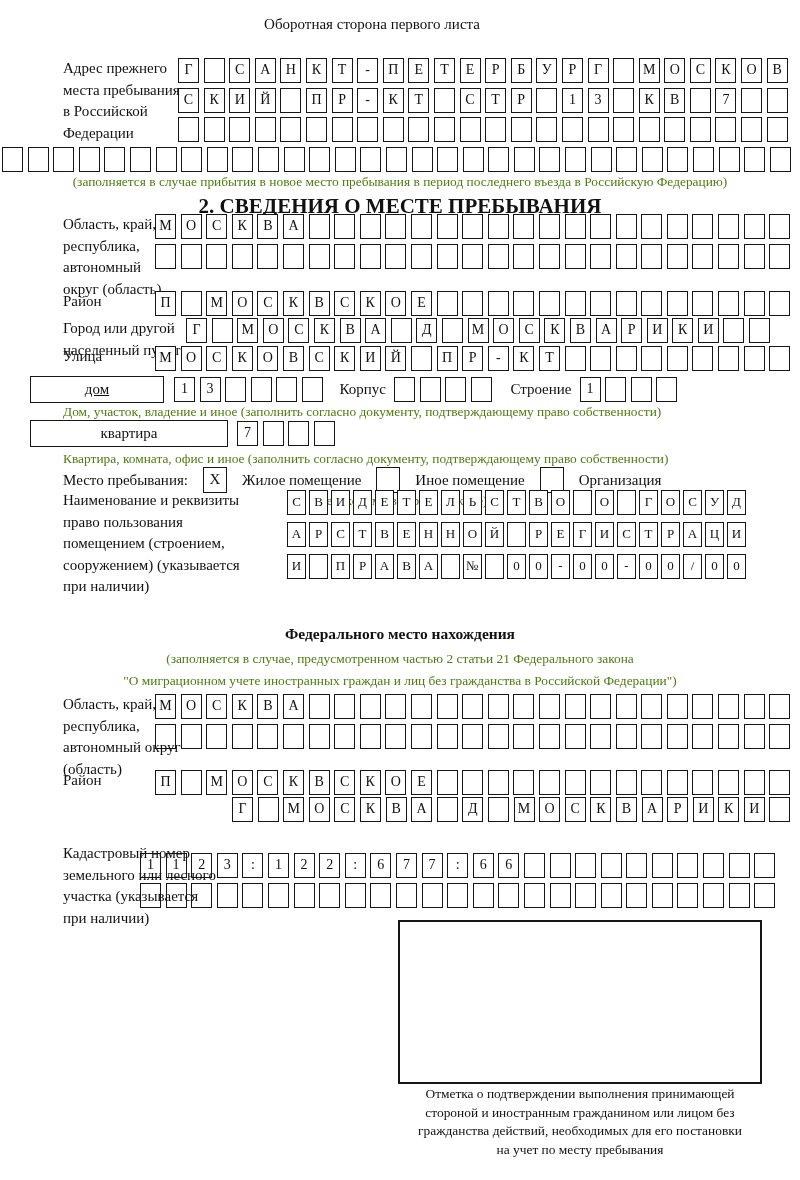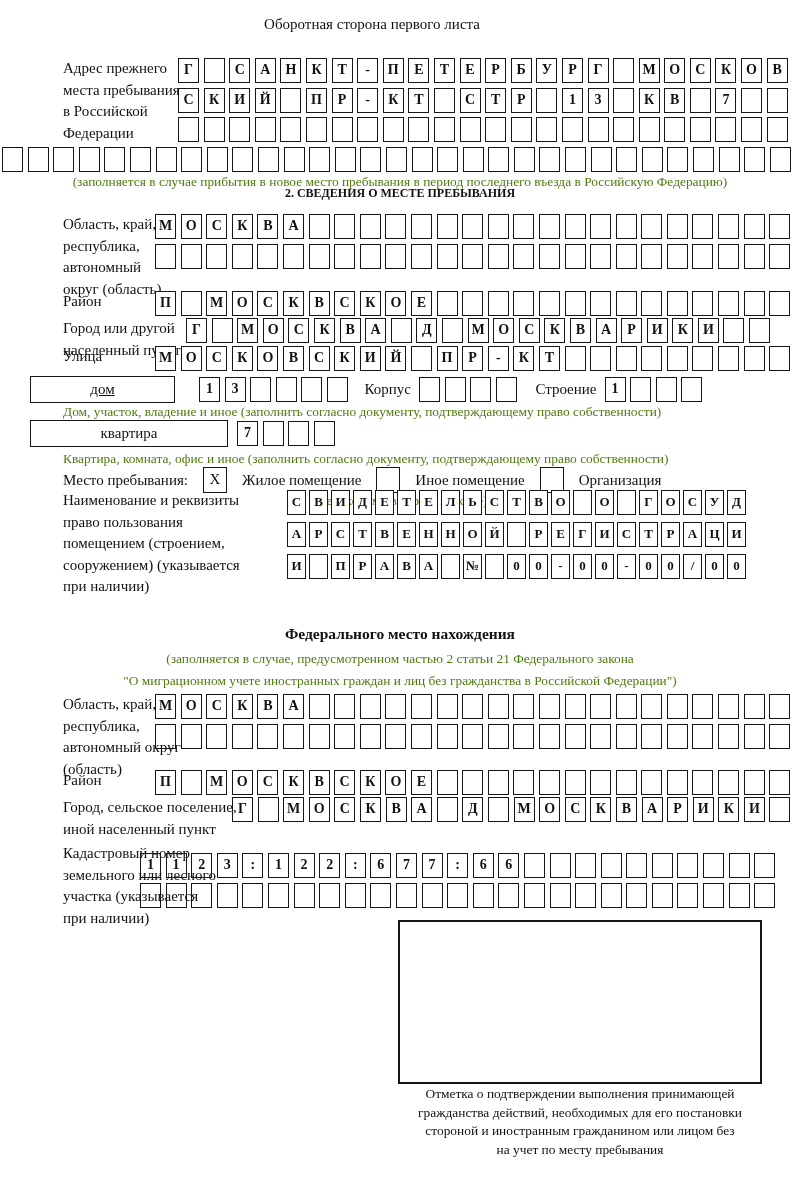--- a/index.html
+++ b/index.html
@@ -1,38 +1,38 @@
 <!DOCTYPE html>
 <html><head>
 <meta charset="utf-8">
 <style>
   html,body{margin:0;padding:0;background:#fff;}
   body{width:800px;height:1180px;position:relative;overflow:hidden;
        font-family:"Liberation Serif","DejaVu Serif",serif;color:#111;font-size:15px;}
   .abs{position:absolute;left:0;width:800px;}
   .flabel{position:absolute;left:63px;top:0;line-height:21.5px;white-space:nowrap;}
   .boxes{white-space:nowrap;}
-  .boxrow{white-space:nowrap;height:25px;margin-bottom:4.6px;font-weight:bold;}
+  .boxrow{white-space:nowrap;height:25px;margin-bottom:4.6px;}
   .cell{display:inline-block;box-sizing:border-box;width:21px;height:25px;border:1.7px solid #161616;
         margin-right:4.6px;text-align:center;font-size:14px;line-height:21px;vertical-align:top;background:#fff;}
   .smrow .cell{width:19px;height:25px;margin-right:3px;font-size:13px;}
   .note{font-size:13.4px;color:#4d7c0f;}
   .center{text-align:center;}
   .bold{font-weight:bold;}
   .typebox{display:inline-flex;align-items:center;justify-content:center;box-sizing:border-box;
            height:27px;border:1.8px solid #161616;font-size:15px;}
   .cbox{display:inline-block;box-sizing:border-box;width:24px;height:26px;border:1.8px solid #161616;
         text-align:center;font-size:15px;line-height:22px;background:#fff;}
   .flexrow{display:flex;align-items:center;}
   #header{top:16px;text-align:center;padding-right:56px;box-sizing:border-box;}
   #prev{top:58px;}
   #prev .boxes{margin-left:178px;}
   #prevfull{top:147px;padding-left:2px;}
   #prevnote{top:174px;}
-  #title2{top:186px;font-size:12px;}
+  #title2{top:194px;font-size:21px;}
   #f-oblast{top:214px;} #f-oblast .boxes{margin-left:155px;}
   #f-rayon{top:291px;} #f-rayon .boxes{margin-left:155px;}
   #f-gorod{top:318px;} #f-gorod .boxes{margin-left:186px;}
   #f-ulitsa{top:346px;} #f-ulitsa .boxes{margin-left:155px;}
   #r-house{top:375px;padding-left:30px;}
   #housenote{top:404px;padding-left:63px;}
   #r-apt{top:419px;padding-left:30px;}
   #aptnote{top:451px;padding-left:63px;}
   #r-stay{top:467px;padding-left:63px;gap:15px;}
   #staynote{top:493px;}
@@ -96,21 +96,21 @@
     </div>
   <div class="boxes boxrow"><span class="cell">Г</span><span class="cell"></span><span class="cell">М</span><span class="cell">О</span><span class="cell">С</span><span class="cell">К</span><span class="cell">В</span><span class="cell">А</span><span class="cell"></span><span class="cell">Д</span><span class="cell"></span><span class="cell">М</span><span class="cell">О</span><span class="cell">С</span><span class="cell">К</span><span class="cell">В</span><span class="cell">А</span><span class="cell">Р</span><span class="cell">И</span><span class="cell">К</span><span class="cell">И</span><span class="cell"></span><span class="cell"></span></div>
 </div>
 
 <div id="f-ulitsa" class="abs">
   <div class="flabel">Улица</div>
   <div class="boxes boxrow"><span class="cell">М</span><span class="cell">О</span><span class="cell">С</span><span class="cell">К</span><span class="cell">О</span><span class="cell">В</span><span class="cell">С</span><span class="cell">К</span><span class="cell">И</span><span class="cell">Й</span><span class="cell"></span><span class="cell">П</span><span class="cell">Р</span><span class="cell">-</span><span class="cell">К</span><span class="cell">Т</span><span class="cell"></span><span class="cell"></span><span class="cell"></span><span class="cell"></span><span class="cell"></span><span class="cell"></span><span class="cell"></span><span class="cell"></span><span class="cell"></span></div>
 </div>
 
 <div id="r-house" class="abs flexrow h28">
-  <span class="typebox" style="width:145px;margin-right:24px;text-decoration:underline;">дом</span>
+  <span class="typebox" style="width:134px;margin-right:10px;text-decoration:underline;">дом</span>
   <span class="boxrow" style="margin-bottom:0;"><span class="cell">1</span><span class="cell">3</span><span class="cell"></span><span class="cell"></span><span class="cell"></span><span class="cell"></span></span>
   <span style="margin:0 8px 0 12px;">Корпус</span>
   <span class="boxrow" style="margin-bottom:0;"><span class="cell"></span><span class="cell"></span><span class="cell"></span><span class="cell"></span></span>
   <span style="margin:0 8px 0 14px;">Строение</span>
   <span class="boxrow" style="margin-bottom:0;"><span class="cell">1</span><span class="cell"></span><span class="cell"></span><span class="cell"></span></span>
 </div>
 <div id="housenote" class="abs note">Дом, участок, владение и иное (заполнить согласно документу, подтверждающему право собственности)</div>
 
 <div id="r-apt" class="abs flexrow h28">
   <span class="typebox" style="width:198px;margin-right:9px;">квартира</span>
@@ -162,39 +162,35 @@
     <div class="boxrow"><span class="cell"></span><span class="cell"></span><span class="cell"></span><span class="cell"></span><span class="cell"></span><span class="cell"></span><span class="cell"></span><span class="cell"></span><span class="cell"></span><span class="cell"></span><span class="cell"></span><span class="cell"></span><span class="cell"></span><span class="cell"></span><span class="cell"></span><span class="cell"></span><span class="cell"></span><span class="cell"></span><span class="cell"></span><span class="cell"></span><span class="cell"></span><span class="cell"></span><span class="cell"></span><span class="cell"></span><span class="cell"></span></div>
   </div>
 </div>
 
 <div id="f-rayon2" class="abs">
   <div class="flabel">Район</div>
   <div class="boxes boxrow"><span class="cell">П</span><span class="cell"></span><span class="cell">М</span><span class="cell">О</span><span class="cell">С</span><span class="cell">К</span><span class="cell">В</span><span class="cell">С</span><span class="cell">К</span><span class="cell">О</span><span class="cell">Е</span><span class="cell"></span><span class="cell"></span><span class="cell"></span><span class="cell"></span><span class="cell"></span><span class="cell"></span><span class="cell"></span><span class="cell"></span><span class="cell"></span><span class="cell"></span><span class="cell"></span><span class="cell"></span><span class="cell"></span><span class="cell"></span></div>
 </div>
 
 <div id="f-gorod2" class="abs">
-  <div class="flabel">
-      <div>Город, сельское поселение,</div>
-      <div>иной населенный пункт</div>
-    </div>
   <div class="boxes boxrow"><span class="cell">Г</span><span class="cell"></span><span class="cell">М</span><span class="cell">О</span><span class="cell">С</span><span class="cell">К</span><span class="cell">В</span><span class="cell">А</span><span class="cell"></span><span class="cell">Д</span><span class="cell"></span><span class="cell">М</span><span class="cell">О</span><span class="cell">С</span><span class="cell">К</span><span class="cell">В</span><span class="cell">А</span><span class="cell">Р</span><span class="cell">И</span><span class="cell">К</span><span class="cell">И</span><span class="cell"></span></div>
 </div>
 
 <div id="f-kadastr" class="abs">
   <div class="flabel">
       <div>Кадастровый номер</div>
       <div>земельного или лесного</div>
       <div>участка (указывается</div>
       <div>при наличии)</div>
     </div>
   <div class="boxes">
     <div class="boxrow"><span class="cell">1</span><span class="cell">1</span><span class="cell">2</span><span class="cell">3</span><span class="cell">:</span><span class="cell">1</span><span class="cell">2</span><span class="cell">2</span><span class="cell">:</span><span class="cell">6</span><span class="cell">7</span><span class="cell">7</span><span class="cell">:</span><span class="cell">6</span><span class="cell">6</span><span class="cell"></span><span class="cell"></span><span class="cell"></span><span class="cell"></span><span class="cell"></span><span class="cell"></span><span class="cell"></span><span class="cell"></span><span class="cell"></span><span class="cell"></span></div>
     <div class="boxrow"><span class="cell"></span><span class="cell"></span><span class="cell"></span><span class="cell"></span><span class="cell"></span><span class="cell"></span><span class="cell"></span><span class="cell"></span><span class="cell"></span><span class="cell"></span><span class="cell"></span><span class="cell"></span><span class="cell"></span><span class="cell"></span><span class="cell"></span><span class="cell"></span><span class="cell"></span><span class="cell"></span><span class="cell"></span><span class="cell"></span><span class="cell"></span><span class="cell"></span><span class="cell"></span><span class="cell"></span><span class="cell"></span></div>
   </div>
 </div>
 
 <div id="stamp"></div>
 <div id="caption">
     <div>Отметка о подтверждении выполнения принимающей</div>
+    <div>стороной и иностранным гражданином или лицом без</div>
     <div>гражданства действий, необходимых для его постановки</div>
-    <div>стороной и иностранным гражданином или лицом без</div>
     <div>на учет по месту пребывания</div>
   </div>
 
 </body></html>

